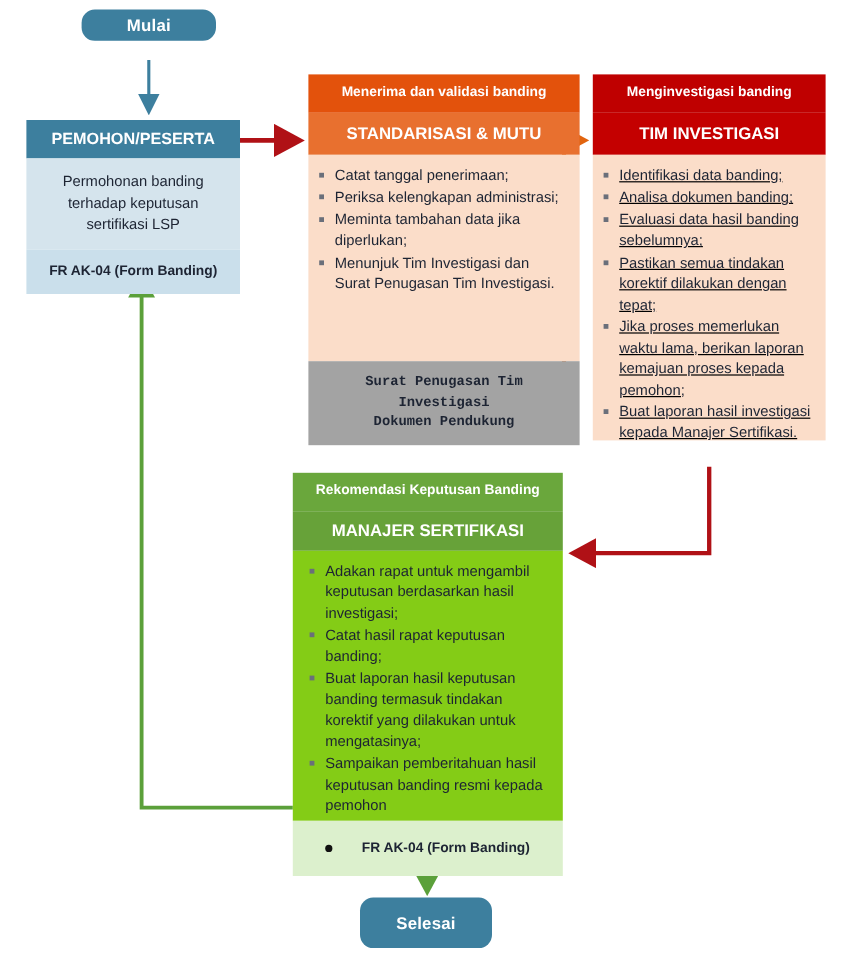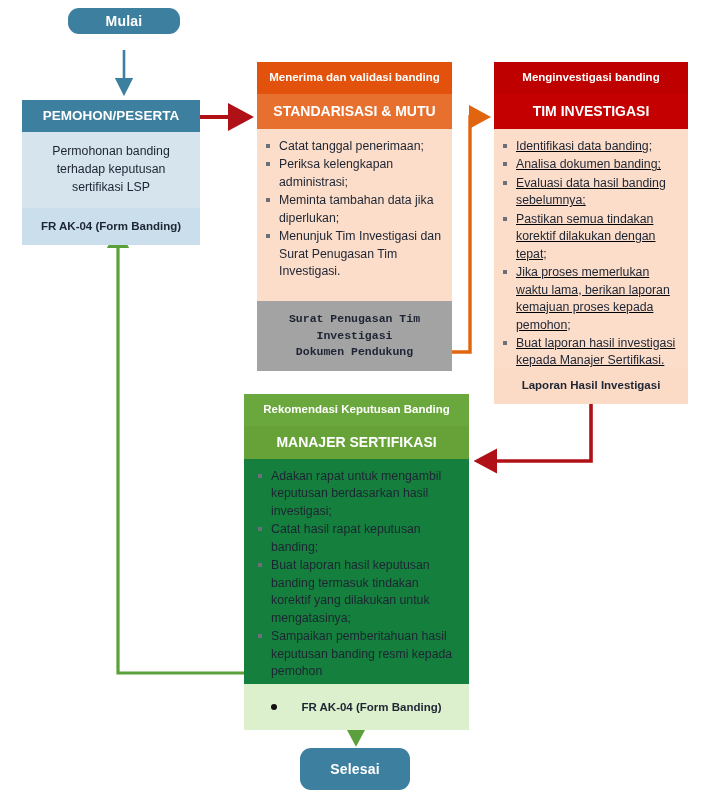--- a/index.html
+++ b/index.html
@@ -91,38 +91,38 @@
     background: #d5e4ed;
     font-size: 12.3px;
     color: #1d2433;
     text-align: center;
     line-height: 1.45;
     padding: 11px 8px 12px;
   }
   #lane-pemohon .footer { background: #cadfeb; }
 
   
-  #lane-standarisasi { left: 257px; top: 62px; width: 195px; }
+  #lane-standarisasi { left: 257px; top: 62px; width: 226px; }
   #lane-standarisasi .cap { background: #e3520c; height: 32px; }
   #lane-standarisasi .title { background: #e8702f; height: 35px; font-size: 14px; }
   #lane-standarisasi .body { background: #fbddc9; height: 172px; }
   #lane-standarisasi .footer { background: #a3a3a3; font-family: Liberation Mono, monospace; }
 
   
   #lane-investigasi { left: 494px; top: 62px; width: 194px; }
   #lane-investigasi .cap { background: #bf0000; height: 32px; }
   #lane-investigasi .title { background: #c40000; height: 35px; font-size: 14px; }
   #lane-investigasi .body { background: #fbddc9; height: 238px; text-decoration: underline; }
   #lane-investigasi .footer { background: #fbdbc6; }
 
   
   #lane-manajer { left: 244px; top: 394px; width: 225px; }
   #lane-manajer .cap { background: #6aa73c; height: 32px; }
   #lane-manajer .title { background: #67a239; height: 33px; font-size: 14px; }
-  #lane-manajer .body { background: #15803d; height: 225px; padding-left: 13px; }
+  #lane-manajer .body { background: #84cc16; height: 225px; padding-left: 13px; }
   #lane-manajer .footer {
     background: #dcf0cd;
     display: flex;
     align-items: center;
     justify-content: center;
     gap: 24px;
     height: 46px;
   }
   #lane-manajer .footer .dot {
     width: 6px; height: 6px; border-radius: 50%;
@@ -199,21 +199,20 @@
     <div class="body">
       <ul>
         <li>Identifikasi data banding;</li>
         <li>Analisa dokumen banding;</li>
         <li>Evaluasi data hasil banding sebelumnya;</li>
         <li>Pastikan semua tindakan korektif dilakukan dengan tepat;</li>
         <li>Jika proses memerlukan waktu lama, berikan laporan kemajuan proses kepada pemohon;</li>
         <li>Buat laporan hasil investigasi kepada Manajer Sertifikasi.</li>
       </ul>
     </div>
-    <div class="footer">Laporan Hasil Investigasi</div>
   </div>
 
   <div class="lane" id="lane-manajer">
     <div class="cap">Rekomendasi Keputusan Banding</div>
     <div class="title">MANAJER SERTIFIKASI</div>
     <div class="body">
       <ul>
         <li>Adakan rapat untuk mengambil keputusan berdasarkan hasil investigasi;</li>
         <li>Catat hasil rapat keputusan banding;</li>
         <li>Buat laporan hasil keputusan banding termasuk tindakan korektif yang dilakukan untuk mengatasinya;</li>

